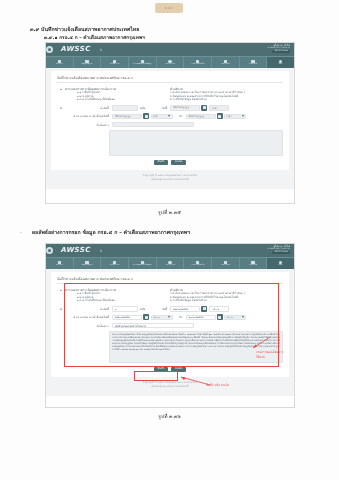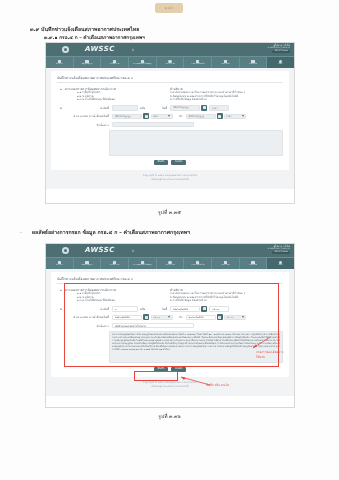--- a/index.html
+++ b/index.html
@@ -61,21 +61,21 @@
     overflow:hidden;
   }
   .shot1{top:42px;height:162px;}
   .shot2{top:243px;height:165px;}
 
   
   .appbar{
     height:13px;background:#4d6f74;position:relative;
     display:flex;align-items:center;
   }
-  .logo-wrap{display:flex;align-items:center;margin-left:16px;gap:16px;}
+  .logo-wrap{display:flex;align-items:center;margin-left:0;gap:8px;}
   .logo-mark{
     width:7px;height:7px;border-radius:50%;
     background:#cfe0e2;position:relative;flex:none;
   }
   .logo-mark:after{
     content:"";position:absolute;left:1.6px;top:1.6px;
     width:3.8px;height:3.8px;border-radius:50%;
     background:#4d6f74;
   }
   .logo-text{

